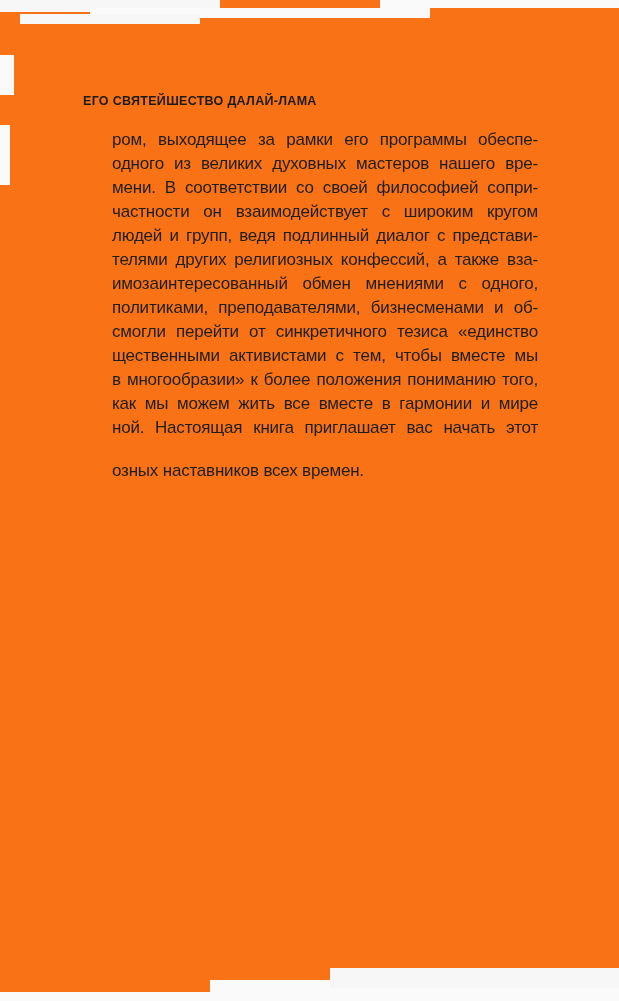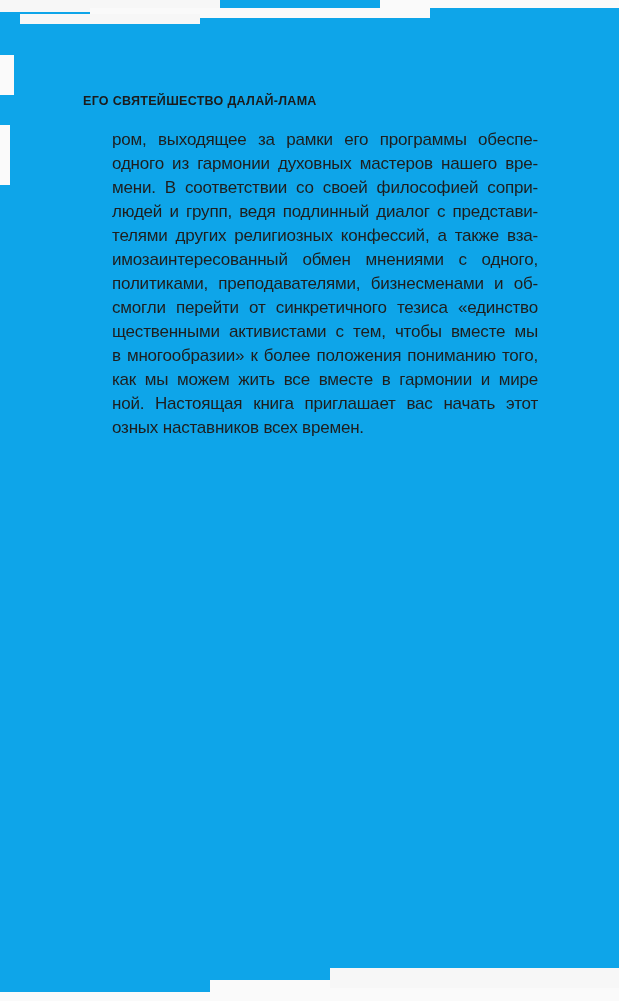--- a/index.html
+++ b/index.html
@@ -1,20 +1,20 @@
 <!DOCTYPE html>
 <html><head>
 <meta charset="utf-8">
 <style>
   html, body { margin: 0; padding: 0; background: #e9e9e9; }
   .page {
     position: relative;
     width: 619px;
     height: 1001px;
-    background: #0ea5e9;
+    background: #f97316;
     overflow: hidden;
     font-family: "Liberation Sans", sans-serif;
     color: #202020;
   }
   .running-header {
     position: absolute;
     left: 83px;
     top: 95px;
     font-size: 12.5px;
     font-weight: bold;
@@ -35,20 +35,21 @@
   }
   .line {
     text-align: justify;
     text-align-last: justify;
     white-space: normal;
     height: 24px;
     overflow: visible;
   }
   .line.last {
     text-align-last: left;
+    margin-top: 19px;
   }
   
   .noise { position: absolute; pointer-events: none; }
   .noise div { position: absolute; background: #f7f7f7; }
   .noise .n2 { background: #fafafa; }
 </style>
 </head>
 <body>
 
 <div class="page">
@@ -66,22 +67,23 @@
   <div class="noise" style="left:0;top:958px;width:619px;height:43px;">
     <div class="n2" style="left:210px;top:22px;width:409px;height:21px;"></div>
     <div style="left:330px;top:10px;width:289px;height:20px;"></div>
     <div class="n2" style="left:0;top:34px;width:240px;height:9px;"></div>
   </div>
 
   <div class="running-header">ЕГО СВЯТЕЙШЕСТВО ДАЛАЙ-ЛАМА</div>
 
   <div class="body-block">
     <div class="line">ром, выходящее за рамки его программы обеспе-</div>
-    <div class="line">одного из гармонии духовных мастеров нашего вре-</div>
+    <div class="line">одного из великих духовных мастеров нашего вре-</div>
     <div class="line">мени. В соответствии со своей философией сопри-</div>
+    <div class="line">частности он взаимодействует с широким кругом</div>
     <div class="line">людей и групп, ведя подлинный диалог с представи-</div>
     <div class="line">телями других религиозных конфессий, а также вза-</div>
     <div class="line">имозаинтересованный обмен мнениями с одного,</div>
     <div class="line">политиками, преподавателями, бизнесменами и об-</div>
     <div class="line">смогли перейти от синкретичного тезиса «единство</div>
     <div class="line">щественными активистами с тем, чтобы вместе мы</div>
     <div class="line">в многообразии» к более положения пониманию того,</div>
     <div class="line">как мы можем жить все вместе в гармонии и мире</div>
     <div class="line">ной. Настоящая книга приглашает вас начать этот</div>
     <div class="line last">озных наставников всех времен.</div>

